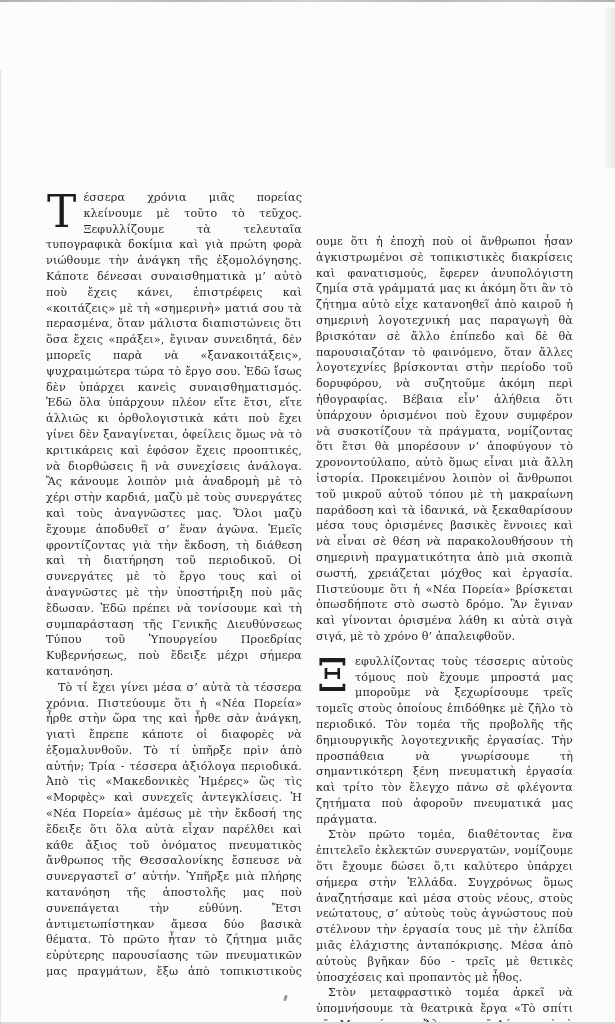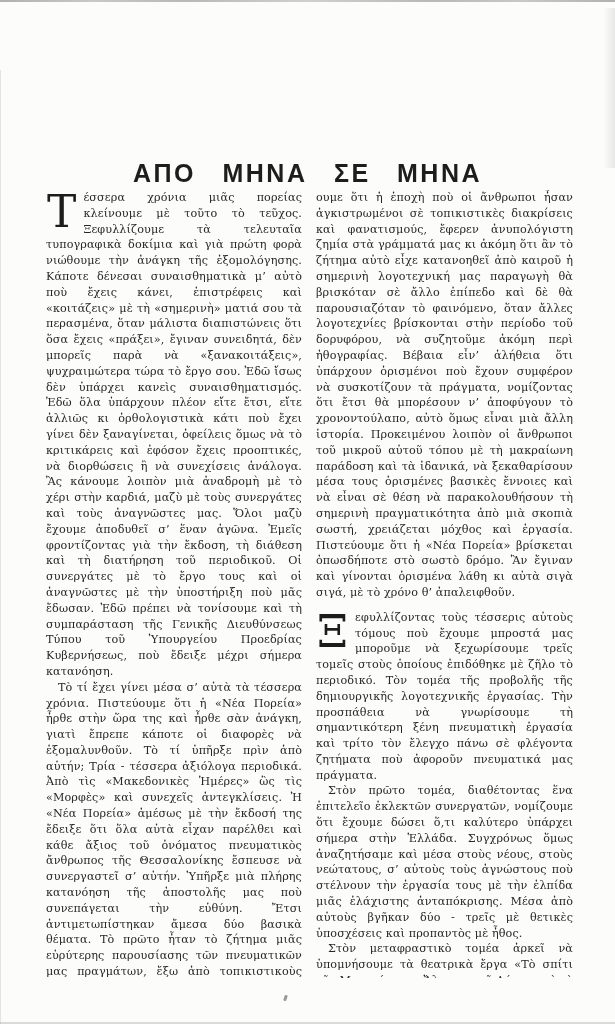--- a/index.html
+++ b/index.html
@@ -48,21 +48,21 @@
   }
 
   
   .columns {
     position:absolute; top:190px; left:46px;
     width:527px; height:788px;
     display:flex; gap:14px;
   }
   .col { overflow:hidden; height:100%; }
   .col-left  { width:256px; }
-  .col-right { width:257px; }
+  .col-right { width:257px;margin-top:44px; }
 
   p.para {
     margin:0;
     text-align:justify;
     font-size:11.2px;
     line-height:15.8px;
     color:#272727;
     letter-spacing:.1px;
   }
   p.para.indent { text-indent:12px; }
@@ -82,21 +82,20 @@
 <body>
 
 <div class="page">
 
   <div class="edge-top"></div>
   <div class="edge-bottom"></div>
   <div class="edge-left"></div>
   <div class="corner-smudge"></div>
   <div class="speck-bottom"></div>
 
-  <h1 class="title">ΑΠΟ ΜΗΝΑ ΣΕ ΜΗΝΑ</h1>
 
   <div class="columns">
 
     <div class="col col-left">
       <p class="para">
         <span class="dropcap">Τ</span><span>έσσερα χρόνια μιᾶς πορείας κλείνουμε μὲ τοῦτο τὸ τεῦχος. Ξεφυλλίζουμε τὰ τελευταῖα τυπογραφικὰ δοκίμια καὶ γιὰ πρώτη φορὰ νιώθουμε τὴν ἀνάγκη τῆς ἐξομολόγησης. Κάποτε δένεσαι συναισθηματικὰ μ’ αὐτὸ ποὺ ἔχεις κάνει, ἐπιστρέφεις καὶ «κοιτάζεις» μὲ τὴ «σημερινὴ» ματιά σου τὰ περασμένα, ὅταν μάλιστα διαπιστώνεις ὅτι ὅσα ἔχεις «πράξει», ἔγιναν συνειδητά, δὲν μπορεῖς παρὰ νὰ «ξανακοιτάξεις», ψυχραιμώτερα τώρα τὸ ἔργο σου. Ἐδῶ ἴσως δὲν ὑπάρχει κανεὶς συναισθηματισμός. Ἐδῶ ὅλα ὑπάρχουν πλέον εἴτε ἔτσι, εἴτε ἀλλιῶς κι ὀρθολογιστικὰ κάτι ποὺ ἔχει γίνει δὲν ξαναγίνεται, ὀφείλεις ὅμως νὰ τὸ κριτικάρεις καὶ ἐφόσον ἔχεις προοπτικές, νὰ διορθώσεις ἢ νὰ συνεχίσεις ἀνάλογα. Ἂς κάνουμε λοιπὸν μιὰ ἀναδρομὴ μὲ τὸ χέρι στὴν καρδιά, μαζὺ μὲ τοὺς συνεργάτες καὶ τοὺς ἀναγνῶστες μας. Ὅλοι μαζὺ ἔχουμε ἀποδυθεῖ σ’ ἕναν ἀγῶνα. Ἐμεῖς φροντίζοντας γιὰ τὴν ἔκδοση, τὴ διάθεση καὶ τὴ διατήρηση τοῦ περιοδικοῦ. Οἱ συνεργάτες μὲ τὸ ἔργο τους καὶ οἱ ἀναγνῶστες μὲ τὴν ὑποστήριξη ποὺ μᾶς ἔδωσαν. Ἐδῶ πρέπει νὰ τονίσουμε καὶ τὴ συμπαράσταση τῆς Γενικῆς Διευθύνσεως Τύπου τοῦ Ὑπουργείου Προεδρίας Κυβερνήσεως, ποὺ ἔδειξε μέχρι σήμερα κατανόηση.</span>
       </p>
       <p class="para indent">
         <span>Τὸ τί ἔχει γίνει μέσα σ’ αὐτὰ τὰ τέσσερα χρόνια. Πιστεύουμε ὅτι ἡ «Νέα Πορεία» ἦρθε στὴν ὥρα της καὶ ἦρθε σὰν ἀνάγκη, γιατὶ ἔπρεπε κάποτε οἱ διαφορὲς νὰ ἐξομαλυνθοῦν. Τὸ τί ὑπῆρξε πρὶν ἀπὸ αὐτήν; Τρία - τέσσερα ἀξιόλογα περιοδικά. Ἀπὸ τὶς «Μακεδονικὲς Ἡμέρες» ὣς τὶς «Μορφὲς» καὶ συνεχεῖς ἀντεγκλίσεις. Ἡ «Νέα Πορεία» ἀμέσως μὲ τὴν ἔκδοσή της ἔδειξε ὅτι ὅλα αὐτὰ εἶχαν παρέλθει καὶ κάθε ἄξιος τοῦ ὀνόματος πνευματικὸς ἄνθρωπος τῆς Θεσσαλονίκης ἔσπευσε νὰ συνεργαστεῖ σ’ αὐτήν. Ὑπῆρξε μιὰ πλήρης κατανόηση τῆς ἀποστολῆς μας ποὺ συνεπάγεται τὴν εὐθύνη. Ἔτσι ἀντιμετωπίστηκαν ἄμεσα δύο βασικὰ θέματα. Τὸ πρῶτο ἦταν τὸ ζήτημα μιᾶς εὐρύτερης παρουσίασης τῶν πνευματικῶν μας πραγμάτων, ἔξω ἀπὸ τοπικιστικοὺς φανατισμούς. Τὸ δεύτερο ἡ ἀνάγκη ἑνὸς ἐλέγχου, ἐλέγχου ὑγειοῦς, δηλαδὴ βασικὰ ἔξω ἀπὸ τὰ μικροσυμφέροντα ποὺ καταδυναστεύουν τὸ χῶρο τοῦ πνεύματος. Ἔτσι ἡ πρώτη μας σκέψη ἦταν νὰ ἀγκαλιάσουμε κάθε ὑγιῶς σκεπτόμενο λογοτέχνη, χωρὶς διάκριση τόπου διαμονῆς γιατὶ πιστεύ-</span>
       </p>

